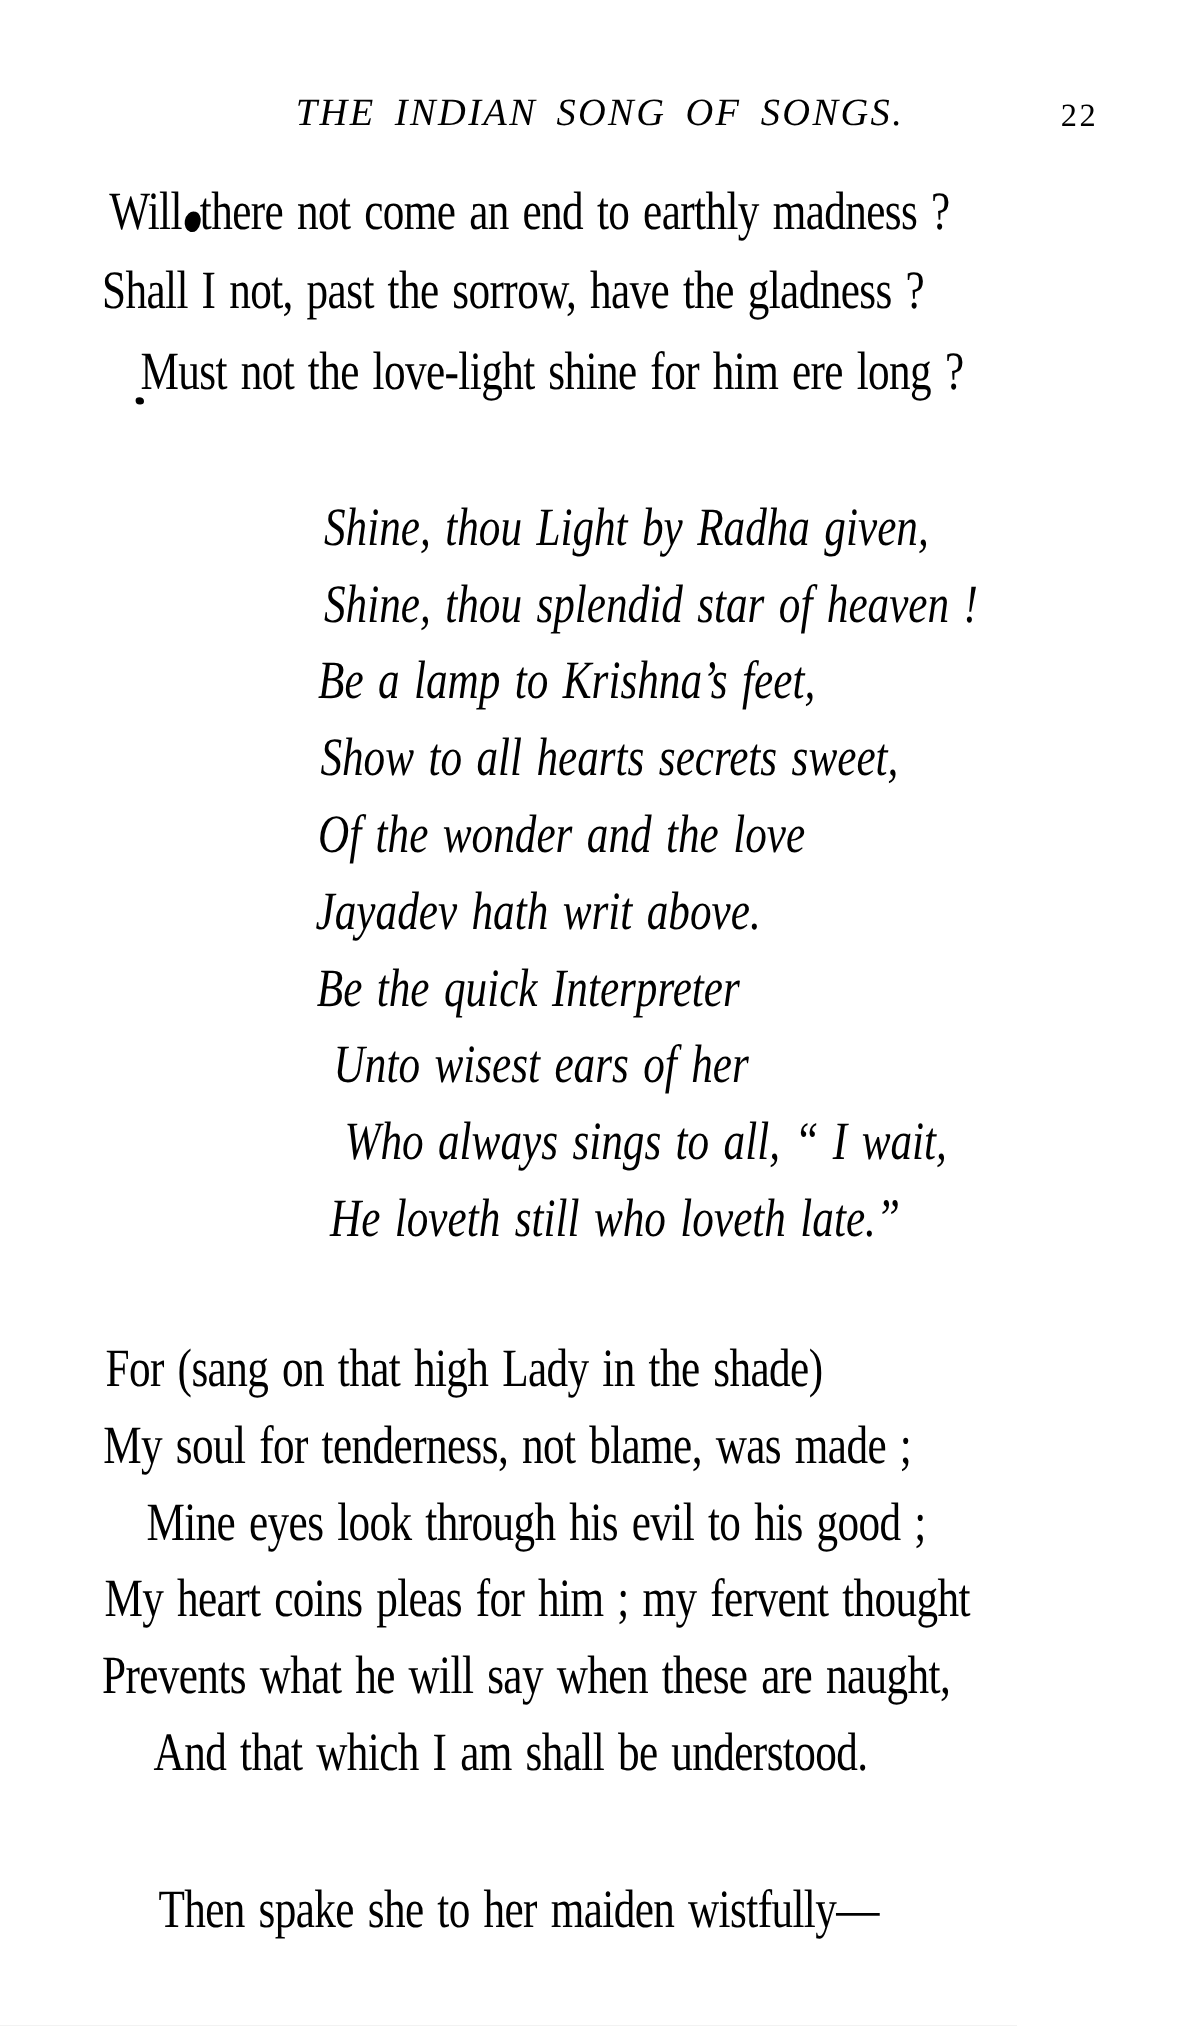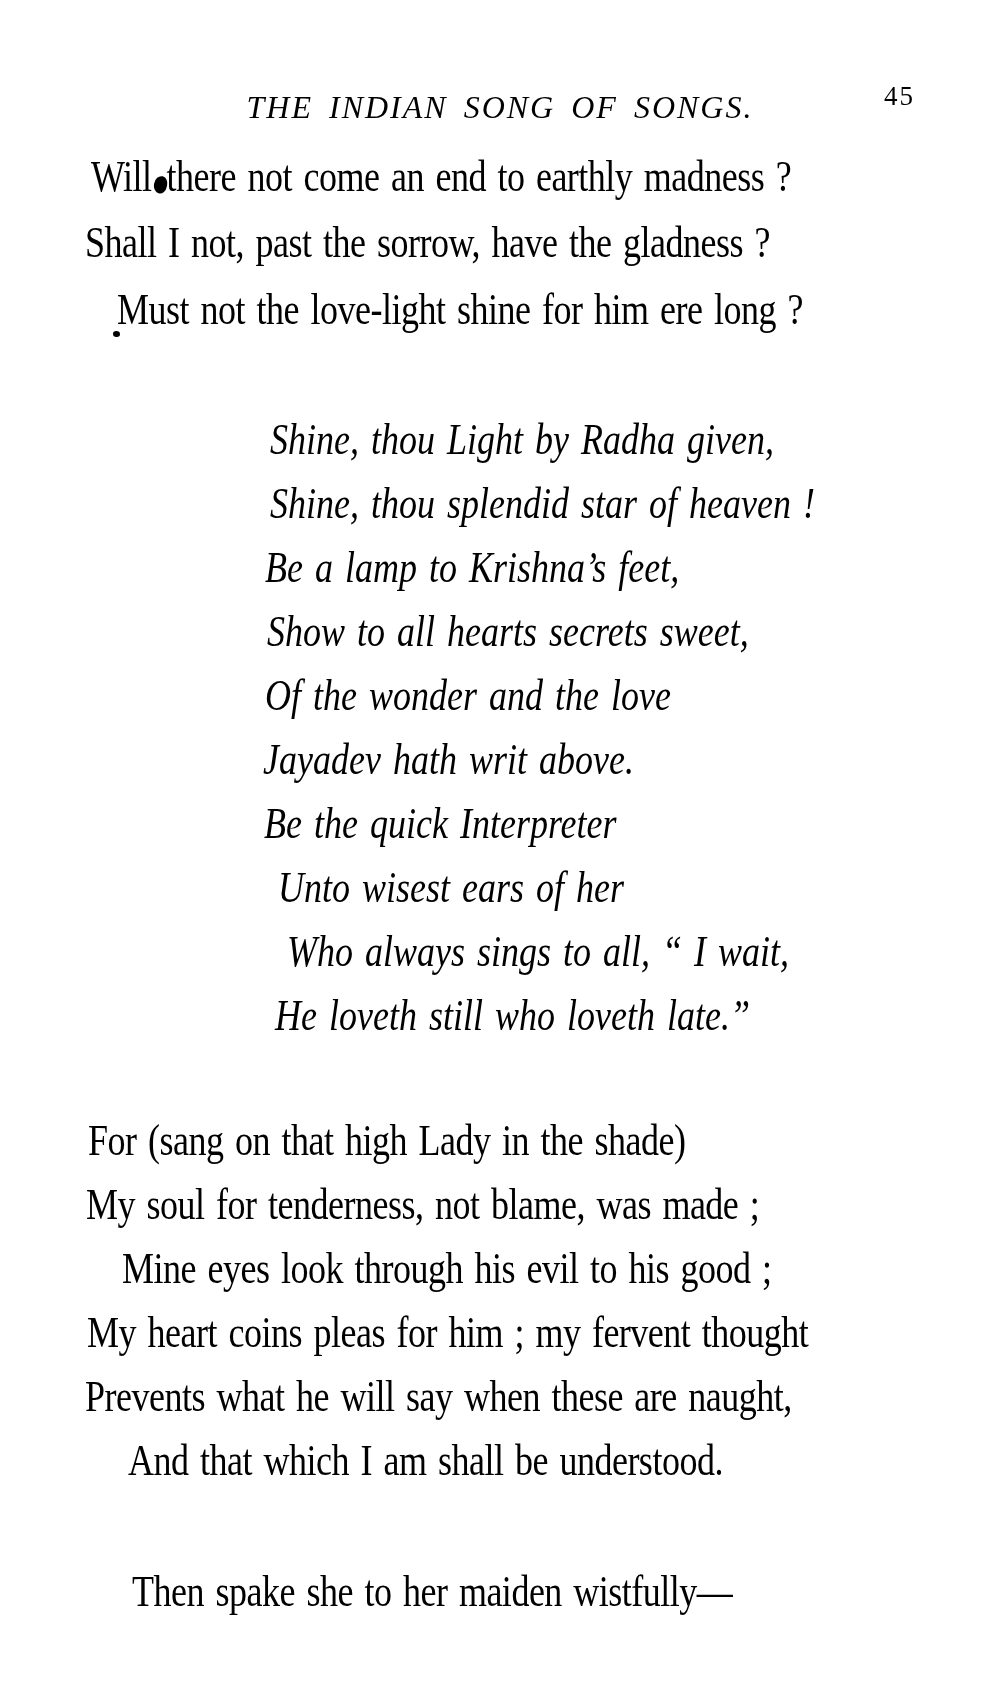--- a/index.html
+++ b/index.html
@@ -7,21 +7,21 @@
     position: relative;
     width: 1000px;
     height: 1688px;
     background: #ffffff;
     overflow: hidden;
     font-family: "Liberation Serif", "DejaVu Serif", serif;
     color: #000;
   }
   .running-header {
     position: absolute;
-    top: 89px; left: 0;
+    top: 75px; left: 0;
     width: 1000px;
     text-align: center;
     font-style: italic;
     font-size: 32px;
     letter-spacing: 2px;
     word-spacing: 6px;
     white-space: nowrap;
   }
   .page-number {
     position: absolute;
@@ -56,21 +56,21 @@
     background: #000;
     border-radius: 50% 60% 50% 55%;
   }
 </style>
 </head>
 <body>
 
 <div class="page">
 
   <div class="running-header">THE INDIAN SONG OF SONGS.</div>
-  <div class="page-number">45</div>
+  <div class="page-number">22</div>
 
   <div class="line" style="top:158px; left:91px;"><span>Will</span><span class="ink-blot"></span><span>there not come an end to earthly madness ?</span></div>
   <div class="line" style="top:224px; left:85px;">Shall I not, past the sorrow, have the gladness ?</div>
   <div class="line" style="top:291px; left:117px;">Must not the love-light shine for him ere long ?</div>
 
   <div class="ink-speck"></div>
 
   <div class="line i" style="top:421px; left:270px;">Shine, thou Light by Radha given,</div>
   <div class="line i" style="top:485px; left:270px;">Shine, thou splendid star of heaven !</div>
   <div class="line i" style="top:549px; left:265px;">Be a lamp to Krishna’s feet,</div>

